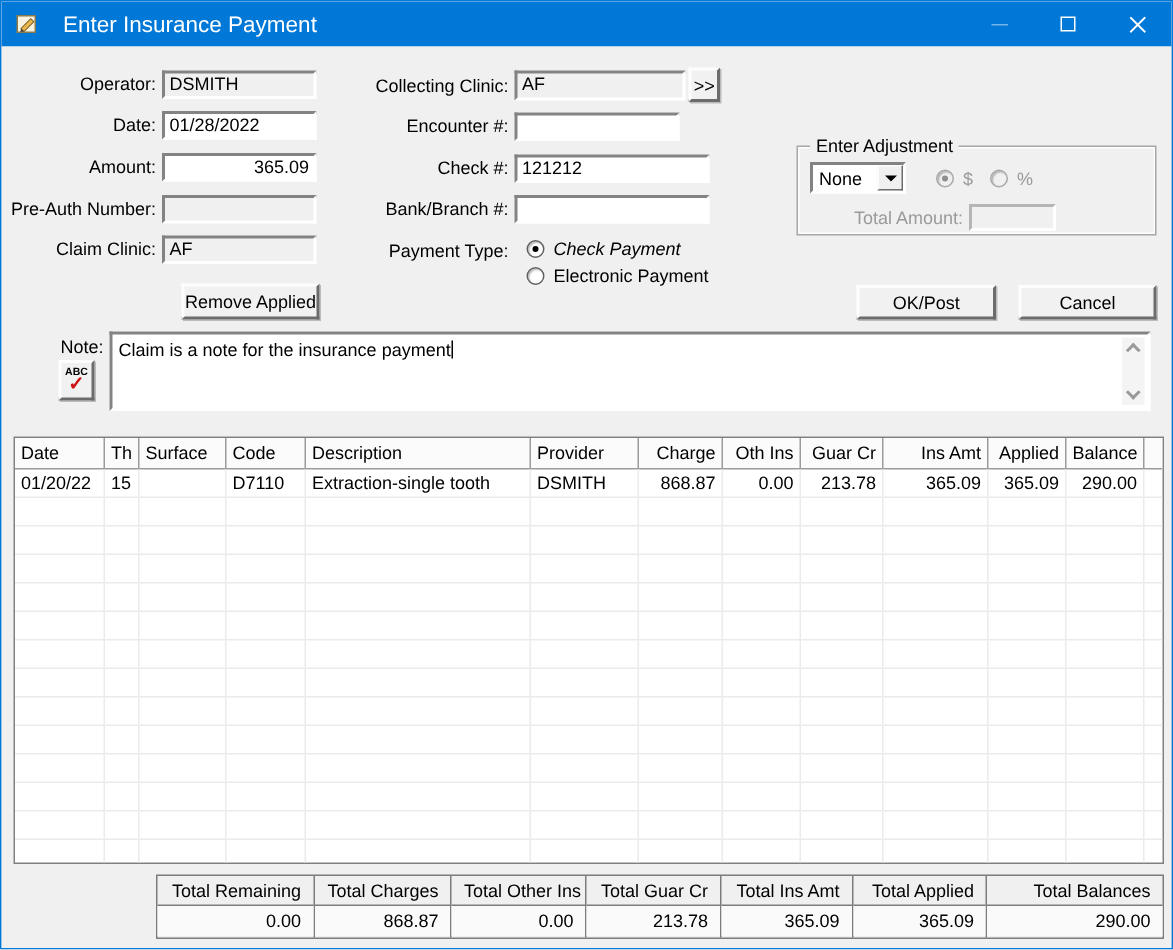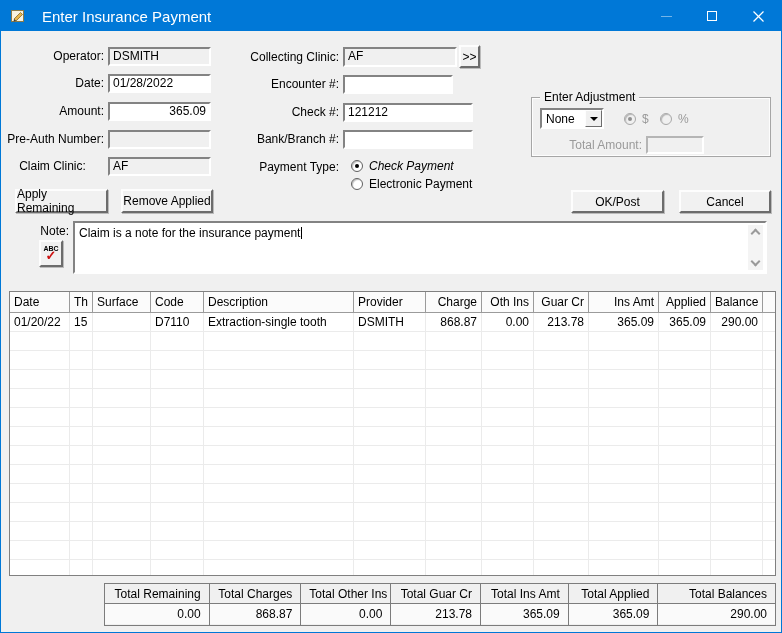--- a/index.html
+++ b/index.html
@@ -122,21 +122,21 @@
 
     <div class="lbl" style="left:0;top:43px;width:103px;">Date:</div>
     <div class="sunken" style="left:107px;top:43px;width:103px;height:19px;">01/28/2022</div>
 
     <div class="lbl" style="left:0;top:71px;width:103px;">Amount:</div>
     <div class="sunken num" style="left:107px;top:71px;width:103px;height:19px;">365.09</div>
 
     <div class="lbl" style="left:0;top:99px;width:103px;">Pre-Auth Number:</div>
     <div class="sunken ro" style="left:107px;top:99px;width:103px;height:19px;"></div>
 
-    <div class="lbl" style="left:0;top:126px;width:103px;text-align:center;">Claim Clinic:</div>
+    <div class="lbl" style="left:0;top:126px;width:103px;">Claim Clinic:</div>
     <div class="sunken ro" style="left:107px;top:126px;width:103px;height:19px;">AF</div>
 
     <div class="lbl" style="left:215px;top:17px;width:123px;">Collecting Clinic:</div>
     <div class="sunken ro" style="left:342px;top:16px;width:114px;height:20px;">AF</div>
     <div class="btn3d" style="left:458px;top:14px;width:21px;height:23px;">&gt;&gt;</div>
 
     <div class="lbl" style="left:215px;top:44px;width:123px;">Encounter #:</div>
     <div class="sunken" style="left:342px;top:44px;width:110px;height:19px;"></div>
 
     <div class="lbl" style="left:215px;top:72px;width:123px;">Check #:</div>
@@ -168,21 +168,20 @@
         <span class="lbl dis" style="position:static;height:auto;line-height:12px;">$</span>
       </div>
       <div class="radio-row" style="left:128px;top:14px;">
         <span class="radio dis"></span>
         <span class="lbl dis" style="position:static;height:auto;line-height:12px;">%</span>
       </div>
       <div class="lbl dis" style="left:20px;top:38px;width:90px;">Total Amount:</div>
       <div class="sunken dis" style="left:114px;top:38px;width:58px;height:18px;"></div>
     </div>
 
-    <div class="btn3d" style="left:14px;top:158px;width:93px;height:24px;">Apply Remaining</div>
     <div class="btn3d" style="left:120px;top:158px;width:92px;height:24px;">Remove Applied</div>
     <div class="btn3d" style="left:570px;top:159px;width:93px;height:23px;">OK/Post</div>
     <div class="btn3d" style="left:678px;top:159px;width:92px;height:23px;">Cancel</div>
 
     <div class="lbl" style="left:20px;top:191px;width:48px;">Note:</div>
     <div class="btn3d" style="left:38px;top:209px;width:24px;height:27px;">
       <span class="spell-inner">
         <span class="spell-abc">ABC</span>
         <span class="spell-check">✓</span>
       </span>

